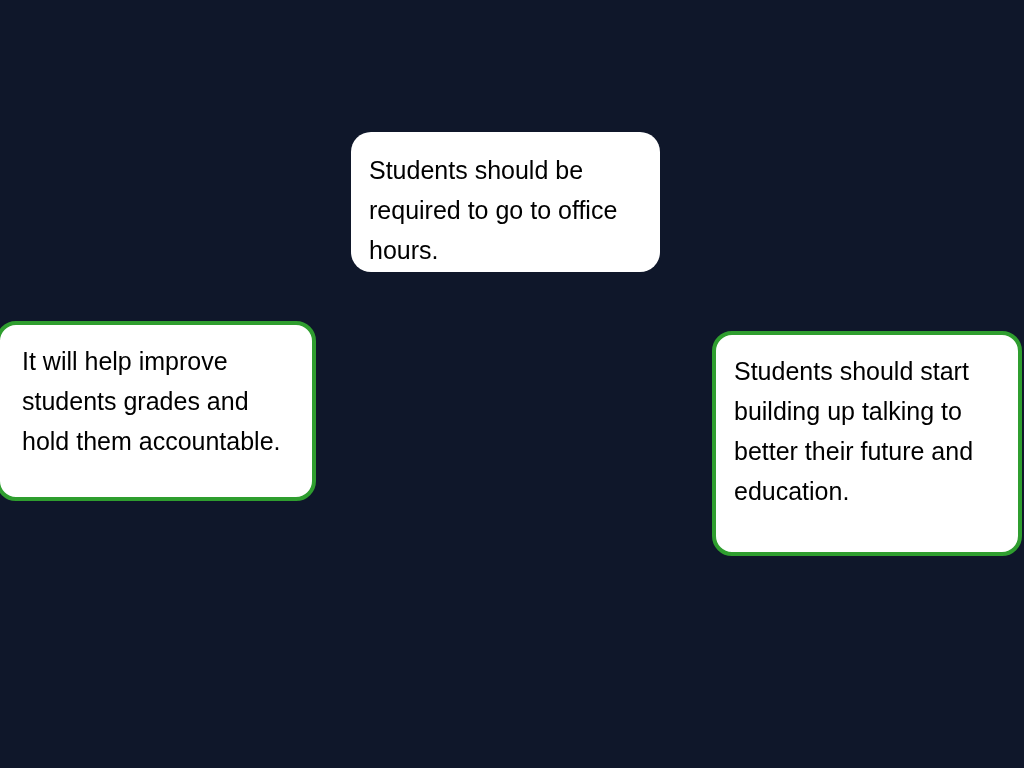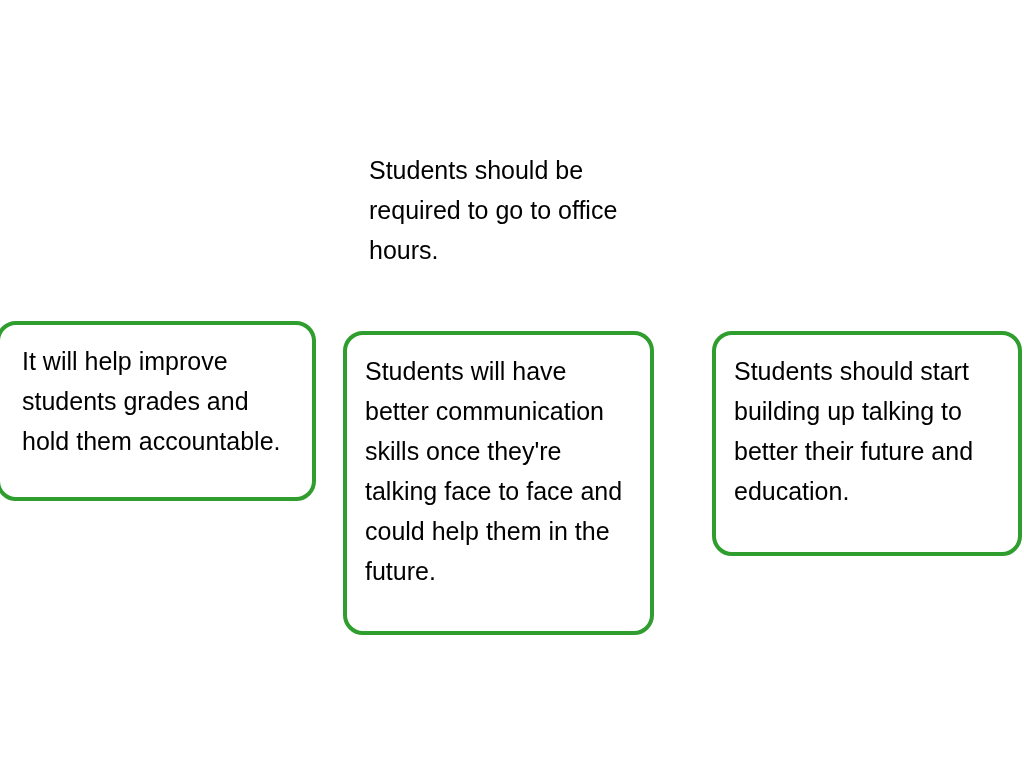--- a/index.html
+++ b/index.html
@@ -14,21 +14,21 @@
     overflow: hidden;
     font-family: "Liberation Sans", sans-serif;
   }
 
   .canvas {
     position: absolute;
     left: 0;
     top: 0;
     width: 1024px;
     height: 768px;
-    background: #ffffff;
+    background: #0f172a;
   }
 
   .node {
     position: absolute;
     box-sizing: border-box;
     background: #ffffff;
     color: #000000;
     border-radius: 18px;
     font-size: 25px;
     line-height: 40px;
@@ -83,17 +83,16 @@
 </style>
 </head>
 <body>
 
 <div class="canvas">
 
   <div class="node node-plain" id="node-claim">Students should be required to go to office hours.</div>
 
   <div class="node node-green" id="node-reason-left">It will help improve students grades and hold them accountable.</div>
 
-  <div class="node node-green" id="node-reason-middle">Students will have better communication skills once they're talking face to face and could help them in the future.</div>
 
   <div class="node node-green" id="node-reason-right">Students should start building up talking to better their future and education.</div>
 
 </div>
 
 </body></html>

